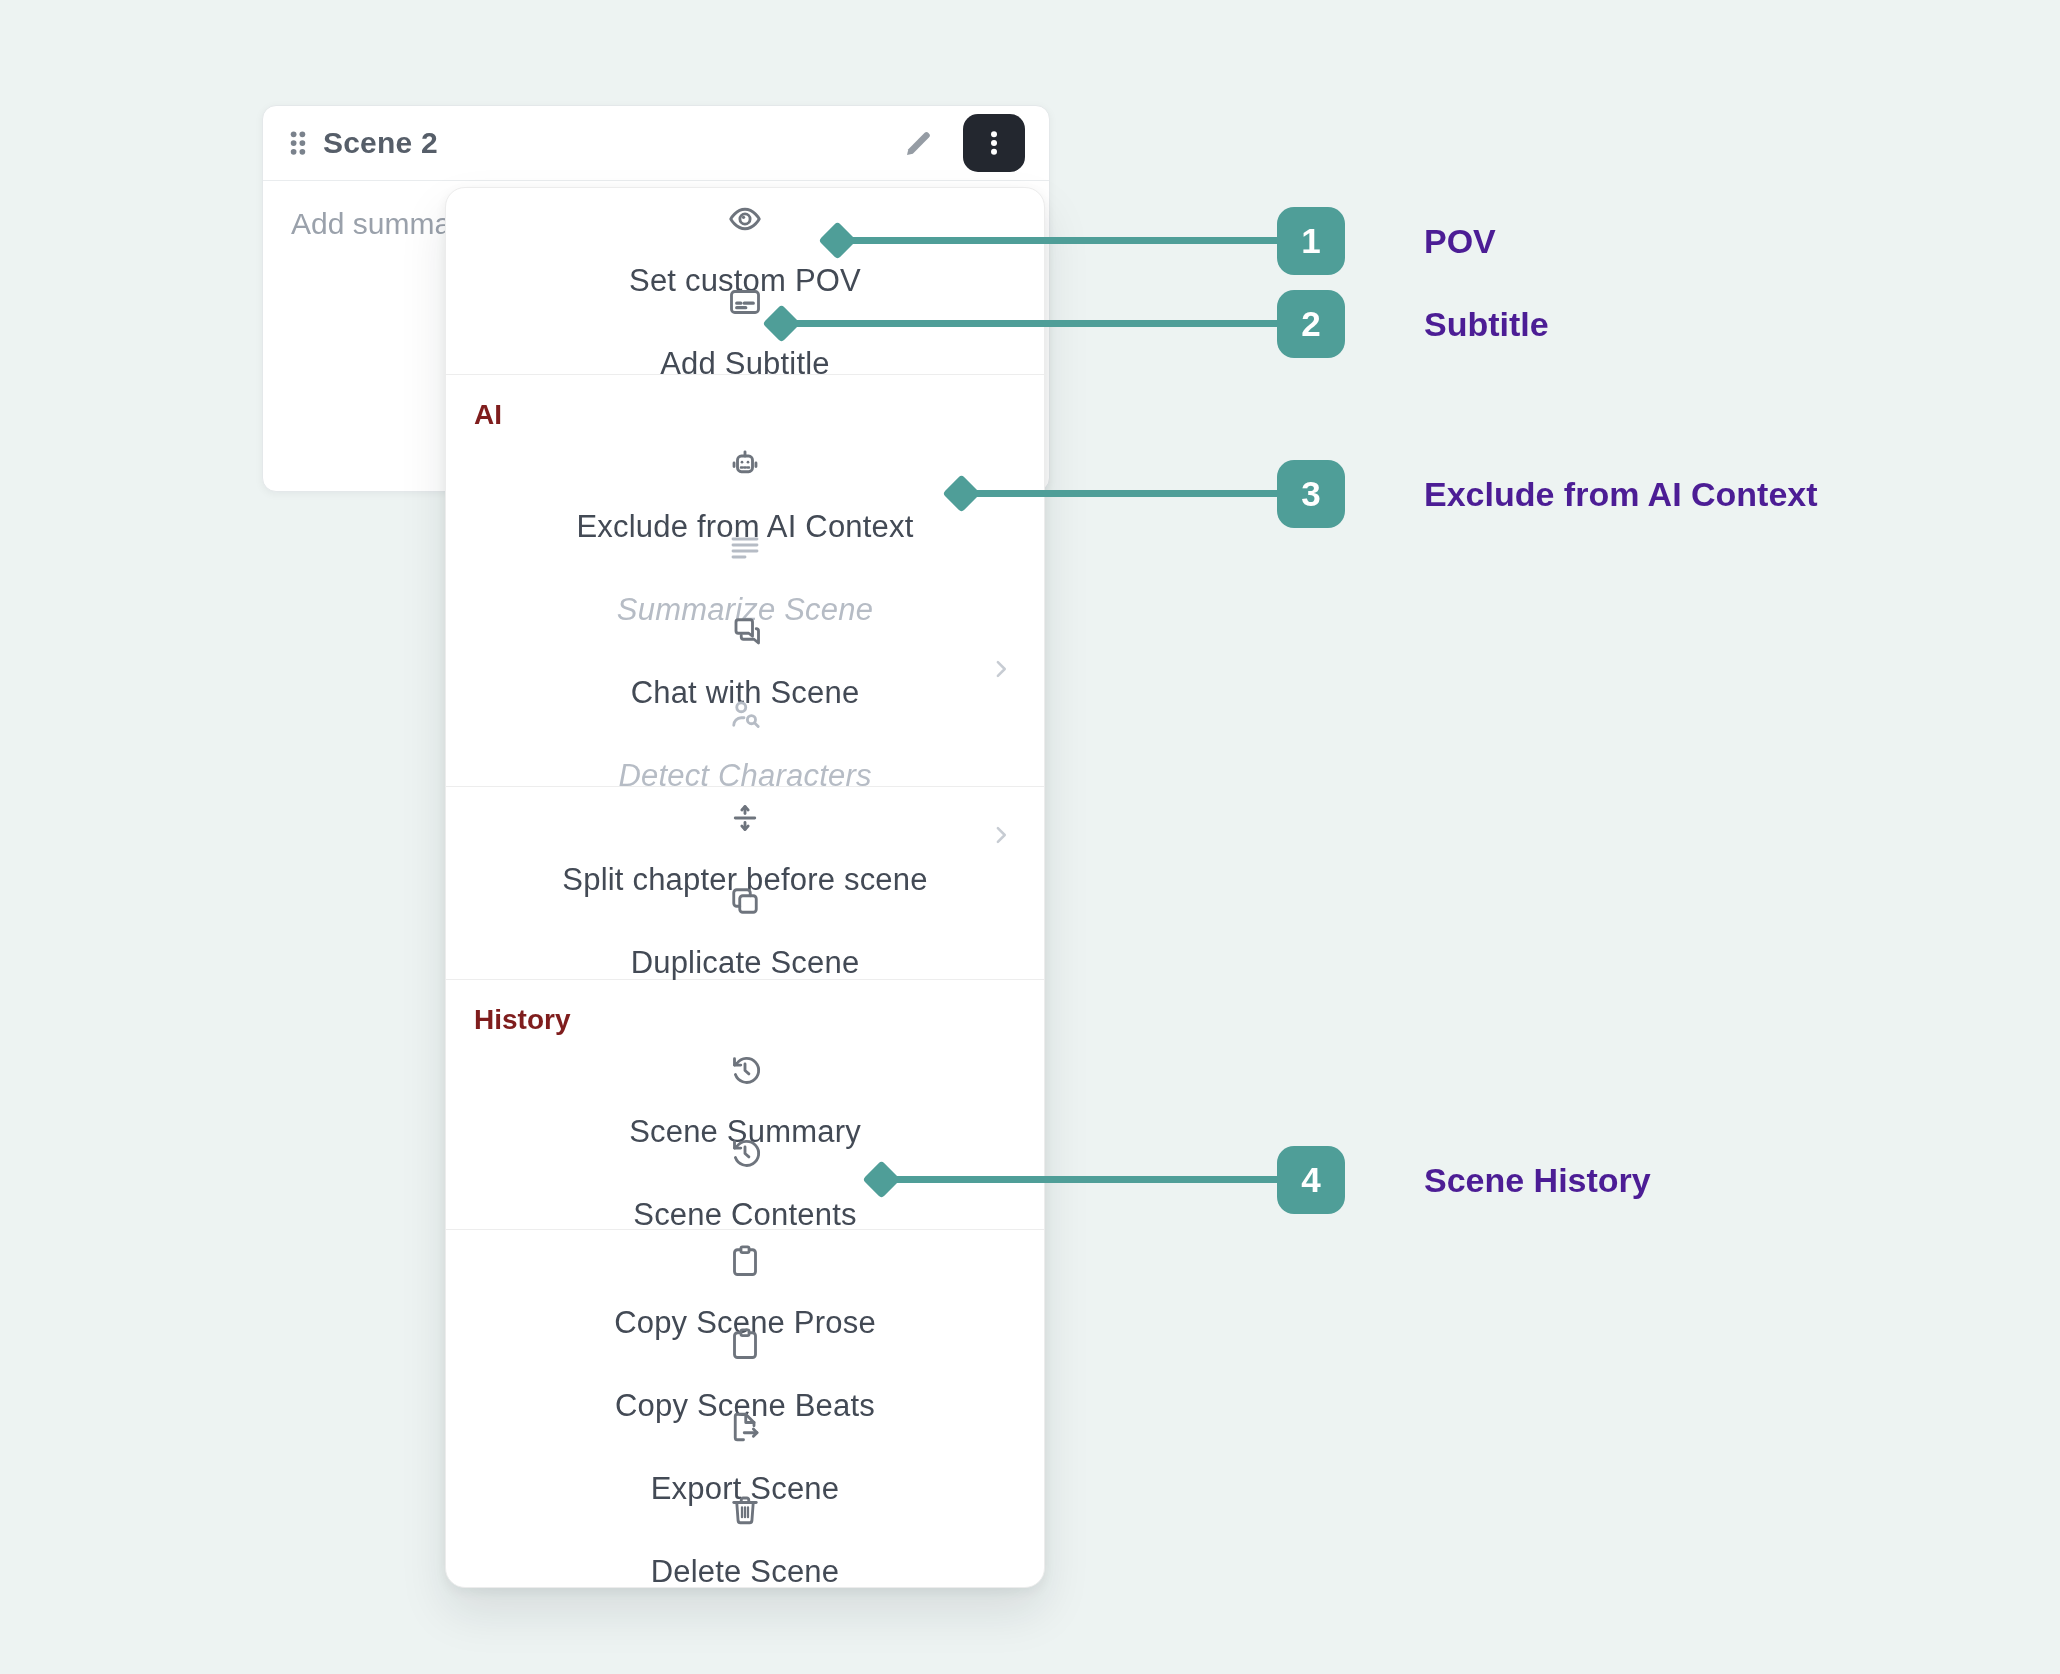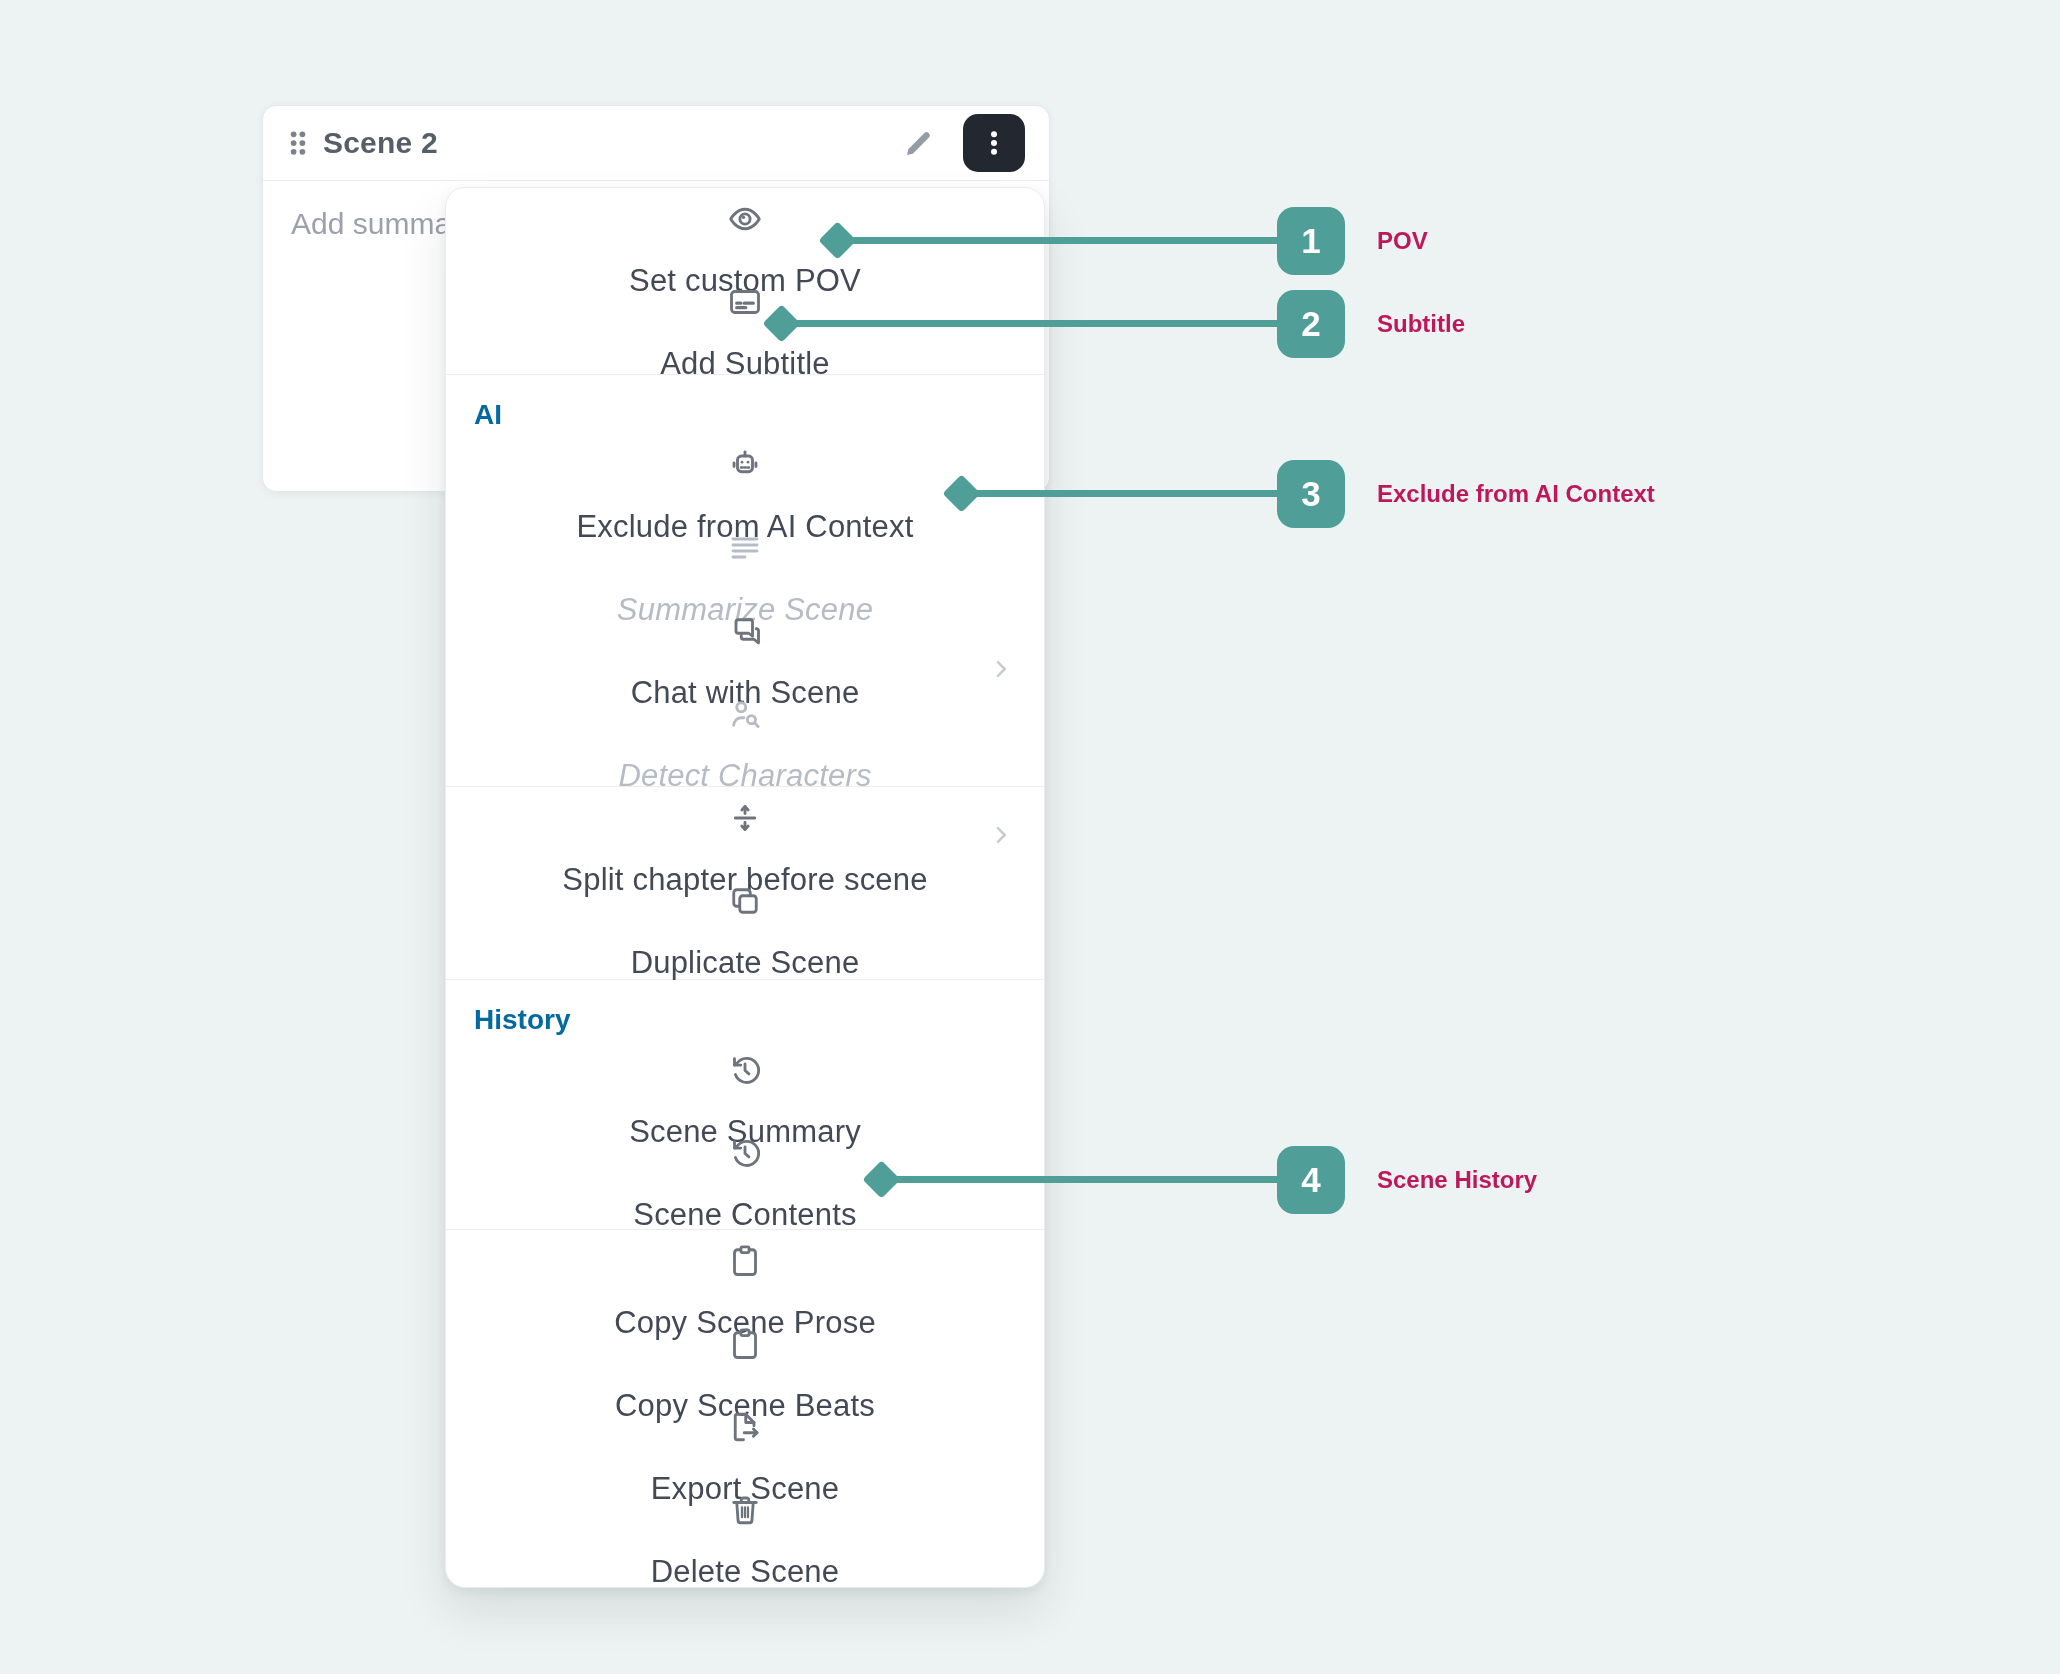--- a/index.html
+++ b/index.html
@@ -44,21 +44,21 @@
   }
   .menu-group{box-sizing:border-box;}
   .g0{padding:13px 0 7px;}
   .g1{padding:8px 0 7px;}
   .g2{padding:13px 0 13px;}
   .g3{padding:8px 0 11px;}
   .g4{padding:13px 0 12px;}
   .menu-divider{height:1px;background:#ededed;}
   .menu-header{
     display:flex;align-items:center;height:64px;padding:0 28px;
-    font-size:28px;font-weight:700;color:#0369a1;
+    font-size:28px;font-weight:700;color:#7f1d1d;
   }
   .mi{
     display:flex;align-items:center;height:83px;padding:0 28px;gap:26px;
     cursor:pointer;
     flex-direction:column;
   }
   .mi .ico{width:38px;display:flex;justify-content:center;color:#6e747d;flex:none;}
   .mi .mi-label{font-size:31px;color:#434a55;letter-spacing:.2px;white-space:nowrap;}
   .mi .chev{margin-left:auto;color:#c7ccd3;display:flex;}
   .mi.disabled .ico,.mi.disabled .mi-label{color:#b6bcc5;font-style:italic;}
@@ -68,22 +68,22 @@
   
   .c-line{position:absolute;height:7px;background:#4f9e98;border-radius:4px;z-index:3;}
   .c-diamond{position:absolute;width:27px;height:27px;background:#4f9e98;border-radius:4px;
     transform:rotate(45deg);z-index:3;}
   .c-badge{
     position:absolute;left:1277px;width:68px;height:68px;border-radius:17px;background:#4f9e98;
     color:#ffffff;display:flex;align-items:center;justify-content:center;
     font-size:35px;font-weight:700;z-index:4;
   }
   .c-label{
-    position:absolute;left:1377px;transform:translateY(-50%);
-    font-size:24px;font-weight:700;color:#be185d;white-space:nowrap;z-index:4;
+    position:absolute;left:1424px;transform:translateY(-50%);
+    font-size:34px;font-weight:700;color:#4c1d95;white-space:nowrap;z-index:4;
   }
 </style>
 </head>
 <body>
 
 <div class="stage">
 
   <div class="scene-card">
     <div class="card-header">
       <span style="display:flex;">

